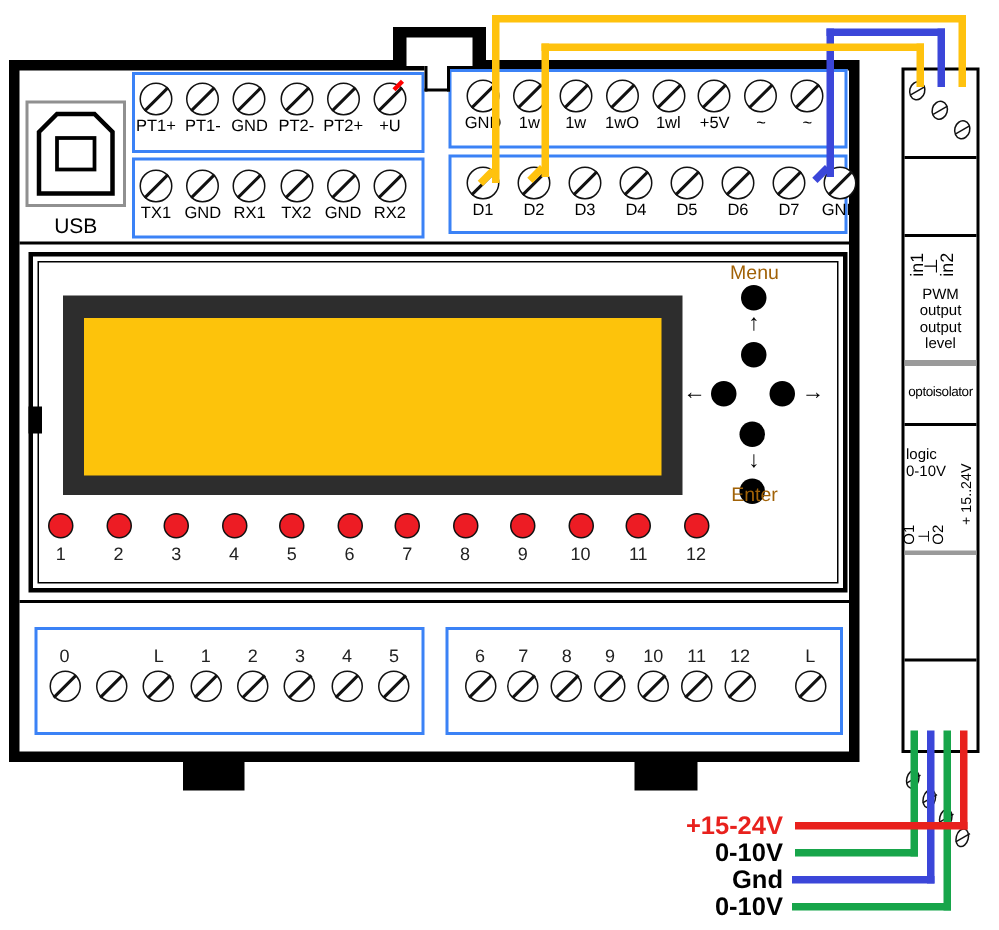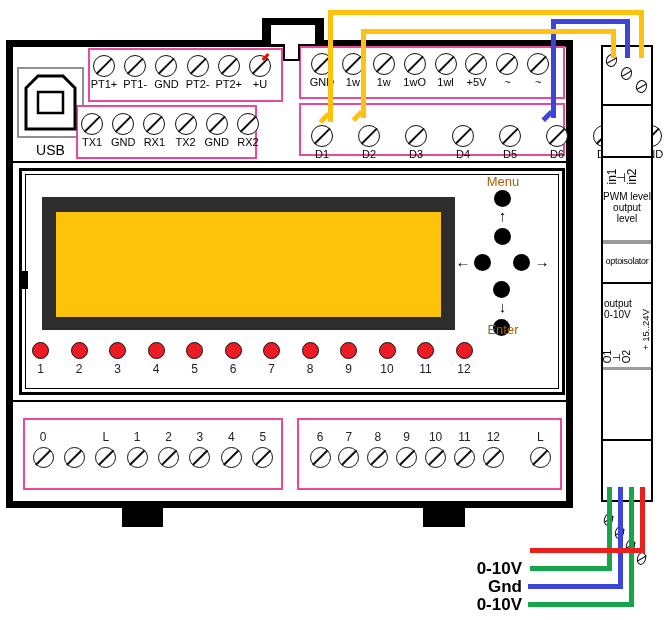--- a/index.html
+++ b/index.html
@@ -14,32 +14,32 @@
   .clip-inner{left:271px;top:25px;width:44px;height:19px;background:#fff;z-index:3;}
   .clip-notch{left:283px;top:44px;width:17px;height:17px;background:#fff;border:2px solid #000;border-top:none;z-index:3;}
   .sep{background:#000;z-index:2;}
 
   
   .usb-outer{left:17px;top:67px;width:67px;height:71px;border:2px solid #909090;background:#fff;z-index:2;}
   .usb-svg{left:24px;top:74px;z-index:3;}
   .usb-label{left:17px;top:142px;width:67px;text-align:center;font-size:14px;color:#000;z-index:2;}
 
   
-  .tblock{border:2px solid #ec4899;background:#fff;z-index:2;}
+  .tblock{border:2px solid #3b82f6;background:#fff;z-index:2;}
   .trow{display:flex;justify-content:flex-start;height:100%;box-sizing:border-box;}
   .tcell{width:28px;display:flex;flex-direction:column;align-items:center;flex:none;}
   .screw{width:22px;height:22px;border:1.7px solid #111;border-radius:50%;background:#fff;position:relative;box-sizing:border-box;flex:none;}
   .screw::after{content:'';position:absolute;left:50%;top:-6%;width:1.7px;height:112%;background:#111;transform:translateX(-50%) rotate(45deg);}
   .tlabel{font-size:11px;margin-top:1px;white-space:nowrap;color:#000;}
   .tlabel-b{font-size:12px;height:15px;white-space:nowrap;color:#222;}
   .screw-b{width:21px;height:21px;margin-top:2px;}
   .row-pt{padding:5px 9px 0 0;gap:3.2px;}
   .row-ser{padding:6px 9px 0 0;gap:3.2px;}
   .row-1w{padding:5px 11px 0 7px;gap:2.9px;}
-  .row-d{padding:20px 11px 0 7px;gap:19px;}
+  .row-d{padding:6px 11px 0 7px;gap:6px;}
   .row-bl{padding:10px 5px 0 4px;gap:3.4px;}
   .row-br{padding:10px 6px 0 7px;gap:0.9px;}
   .row-br .tcell:last-child{margin-left:18px;}
   .red-mark{left:264px;top:53px;width:3px;height:8px;background:#f00;transform:rotate(45deg);z-index:4;}
 
   
   .panel{left:19px;top:168px;width:546px;height:227px;border:3px solid #000;background:#fff;z-index:2;}
   .panel-inner{position:absolute;inset:3px;border:1px solid #000;}
   .panel-notch{left:19px;top:271px;width:9px;height:18px;background:#000;z-index:3;}
   .lcd-frame{left:42px;top:197px;width:413px;height:133px;background:#2d2d2d;z-index:3;}
@@ -110,21 +110,21 @@
         <div class="screw"></div>
         <div class="tlabel">PT2+</div>
       </div>
         <div class="tcell">
         <div class="screw"></div>
         <div class="tlabel">+U</div>
       </div>
       </div>
   </div>
   <div class="abs red-mark"></div>
-  <div class="abs tblock" style="left:76px;top:105px;width:181px;height:54px;">
+  <div class="abs tblock" style="left:88px;top:105px;width:195px;height:54px;">
     <div class="trow row-ser">
 
     <div class="tcell">
         <div class="screw"></div>
         <div class="tlabel">TX1</div>
       </div>
         <div class="tcell">
         <div class="screw"></div>
         <div class="tlabel">GND</div>
       </div>
@@ -380,28 +380,28 @@
 
   <div class="abs screw-s" style="left:606px;top:54px;width:11px;height:13px;"></div>
   <div class="abs screw-s" style="left:621px;top:54px;width:11px;height:13px;"></div>
   <div class="abs screw-s" style="left:636px;top:54px;width:11px;height:13px;"></div>
 
   <div class="abs rot" style="left:598px;top:170px;width:26px;height:13px;font-size:12px;">in1</div>
   <div class="abs rot" style="left:613px;top:171px;width:14px;height:13px;font-size:12px;">⊥</div>
   <div class="abs rot" style="left:618px;top:170px;width:26px;height:13px;font-size:12px;">in2</div>
 
   <div class="abs side-small" style="left:602px;top:191px;width:50px;text-align:center;">
-    <div>PWM level</div>
+    <div>PWM output</div>
     <div>output level</div>
   </div>
 
   <div class="abs side-small" style="left:601px;top:256px;width:52px;text-align:center;font-size:9px;letter-spacing:-0.3px;">optoisolator</div>
 
   <div class="abs side-small" style="left:604px;top:298px;width:44px;">
-    <div>output</div>
+    <div>logic</div>
     <div>0-10V</div>
   </div>
   <div class="abs rot" style="left:619px;top:324px;width:52px;height:11px;font-size:9.5px;">+ 15..24V</div>
   <div class="abs rot" style="left:599px;top:351px;width:16px;height:11px;font-size:10px;">O1</div>
   <div class="abs rot" style="left:608px;top:352px;width:16px;height:11px;font-size:10px;">⊥</div>
   <div class="abs rot" style="left:618px;top:351px;width:16px;height:11px;font-size:10px;">O2</div>
 
   <div class="abs screw-s" style="left:604px;top:474px;width:9px;height:13px;"></div>
   <div class="abs screw-s" style="left:615px;top:474px;width:9px;height:13px;"></div>
   <div class="abs screw-s" style="left:626px;top:474px;width:9px;height:13px;"></div>
@@ -436,17 +436,18 @@
   </div>
   <div>
     <div class="abs wire" style="left: 629px; top: 487px; width: 5px; height: 120px; background: rgb(23, 165, 74);"></div>
     <div class="abs wire" style="left: 528px; top: 602px; width: 106px; height: 5px; background: rgb(23, 165, 74);"></div>
   </div>
   <div>
     <div class="abs wire" style="left: 640px; top: 487px; width: 5px; height: 66px; background: rgb(232, 33, 29);"></div>
     <div class="abs wire" style="left: 530px; top: 548px; width: 115px; height: 5px; background: rgb(232, 33, 29);"></div>
   </div>
 
+  <div class="abs wlabel" style="top: 541px; color: rgb(232, 33, 29);">+15-24V</div>
   <div class="abs wlabel" style="top: 559px; color: rgb(0, 0, 0);">0-10V</div>
   <div class="abs wlabel" style="top: 577px; color: rgb(0, 0, 0);">Gnd</div>
   <div class="abs wlabel" style="top: 595px; color: rgb(0, 0, 0);">0-10V</div>
 
 </div>
 
 </body></html>

